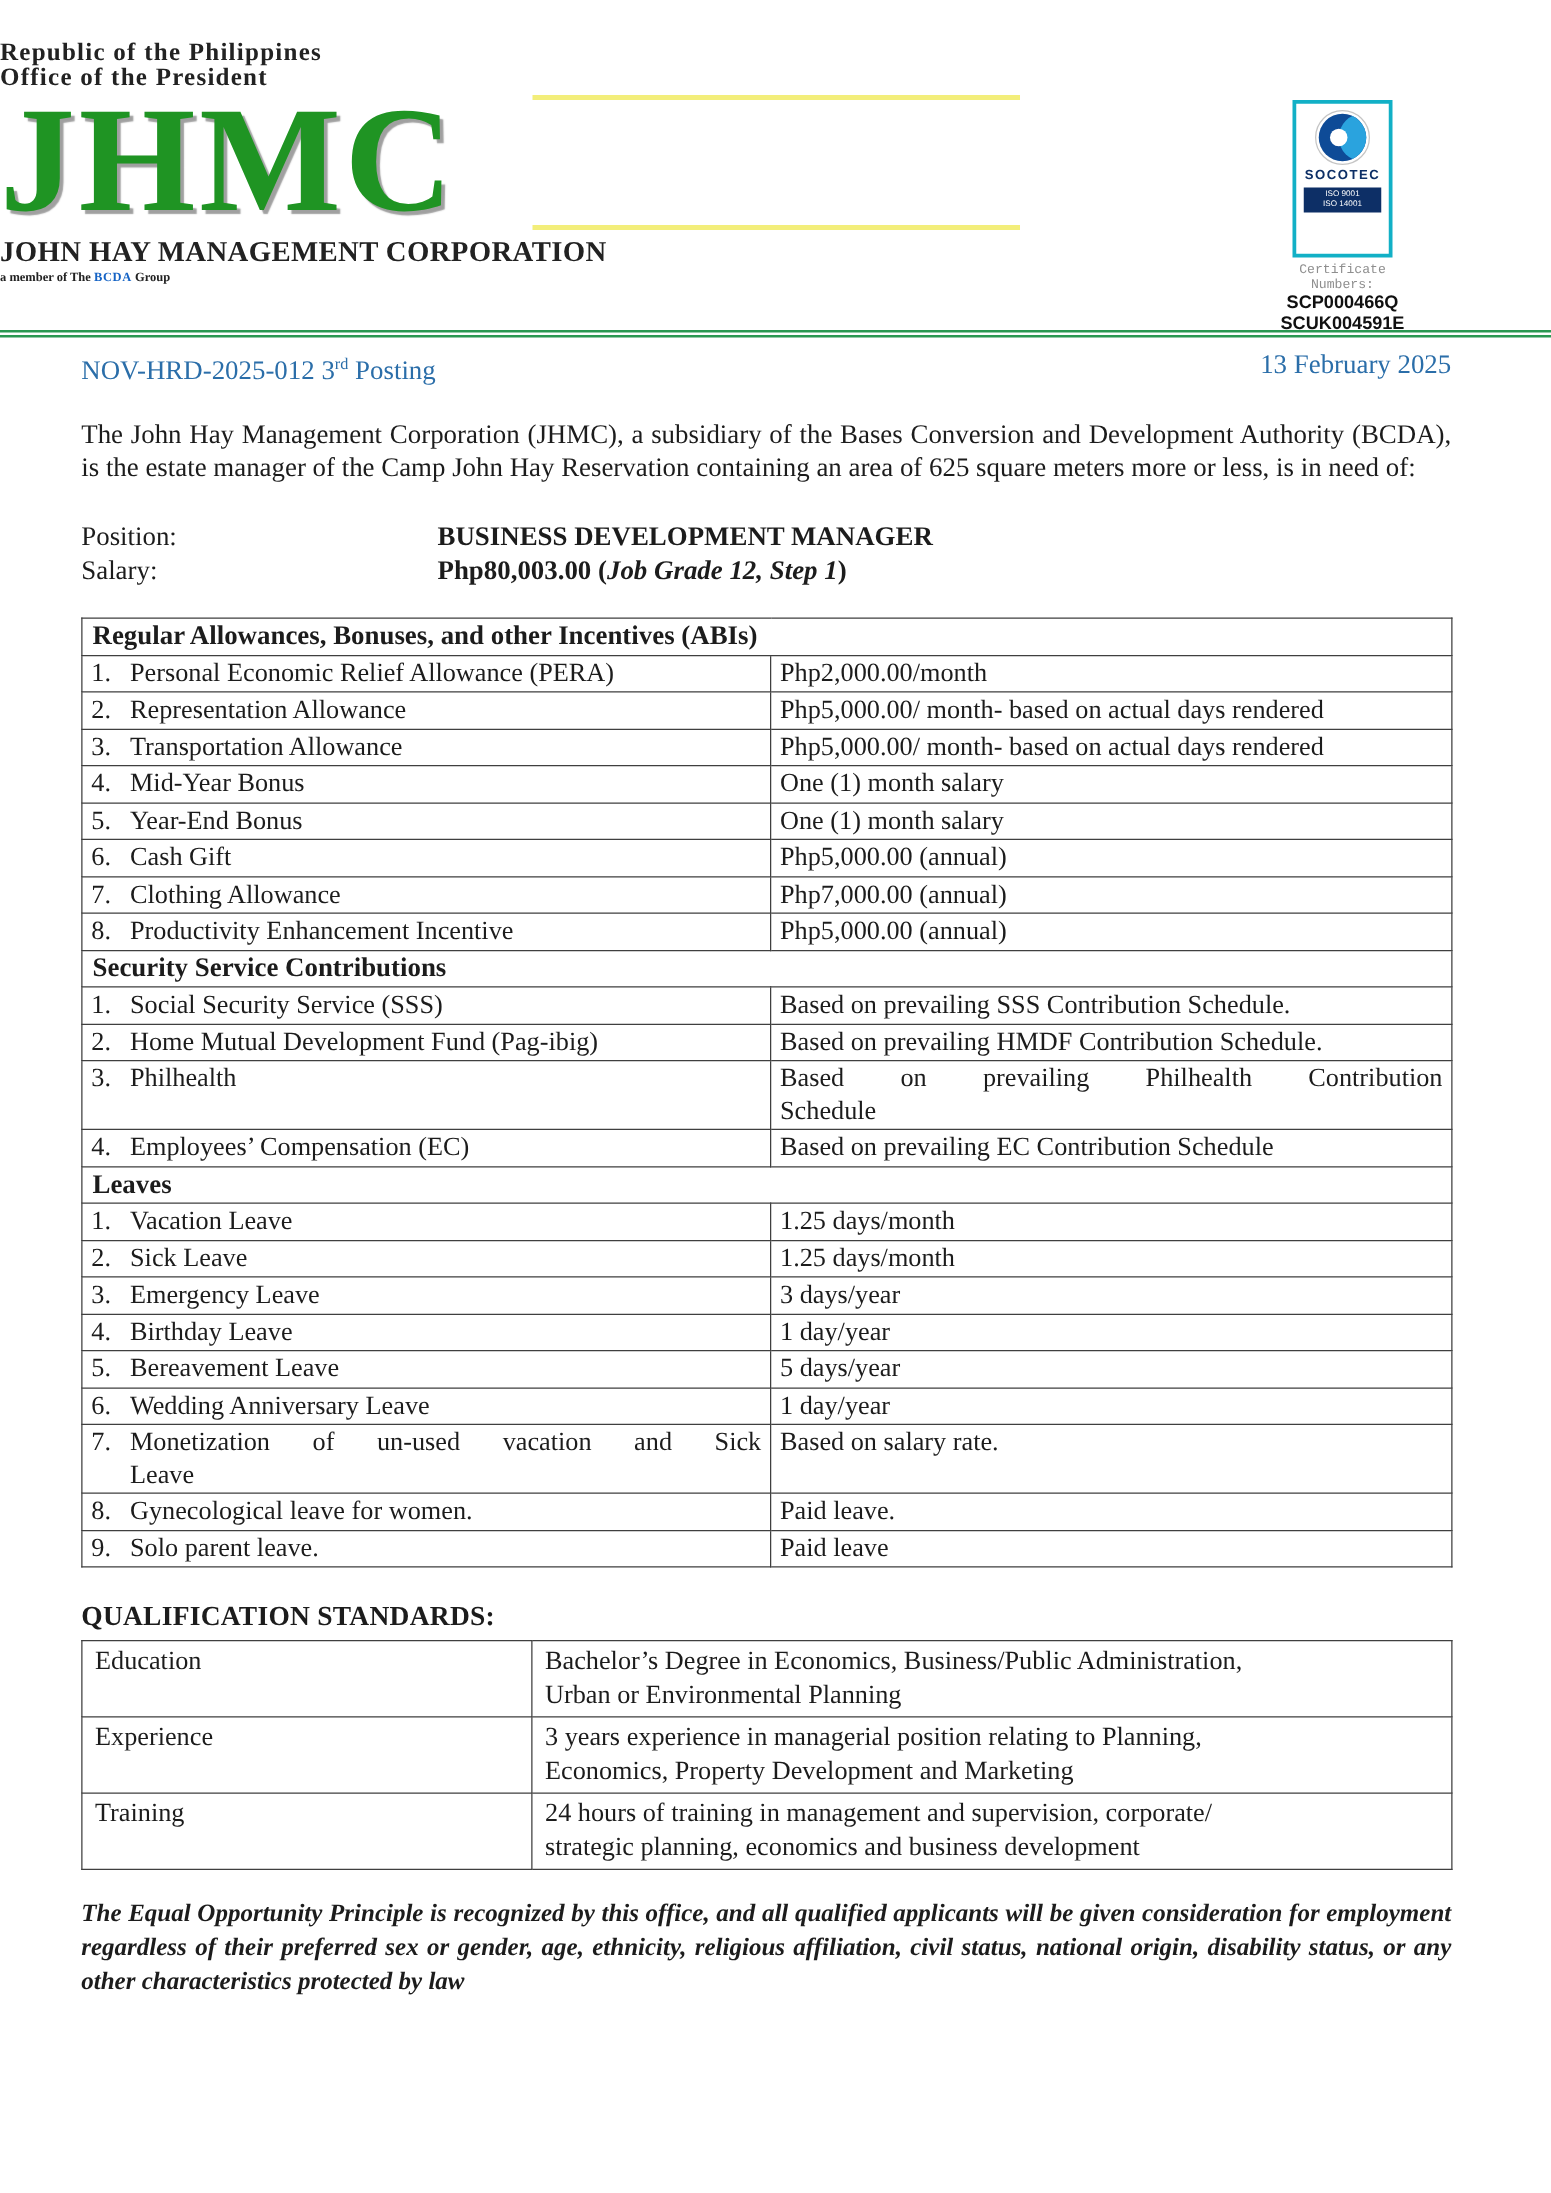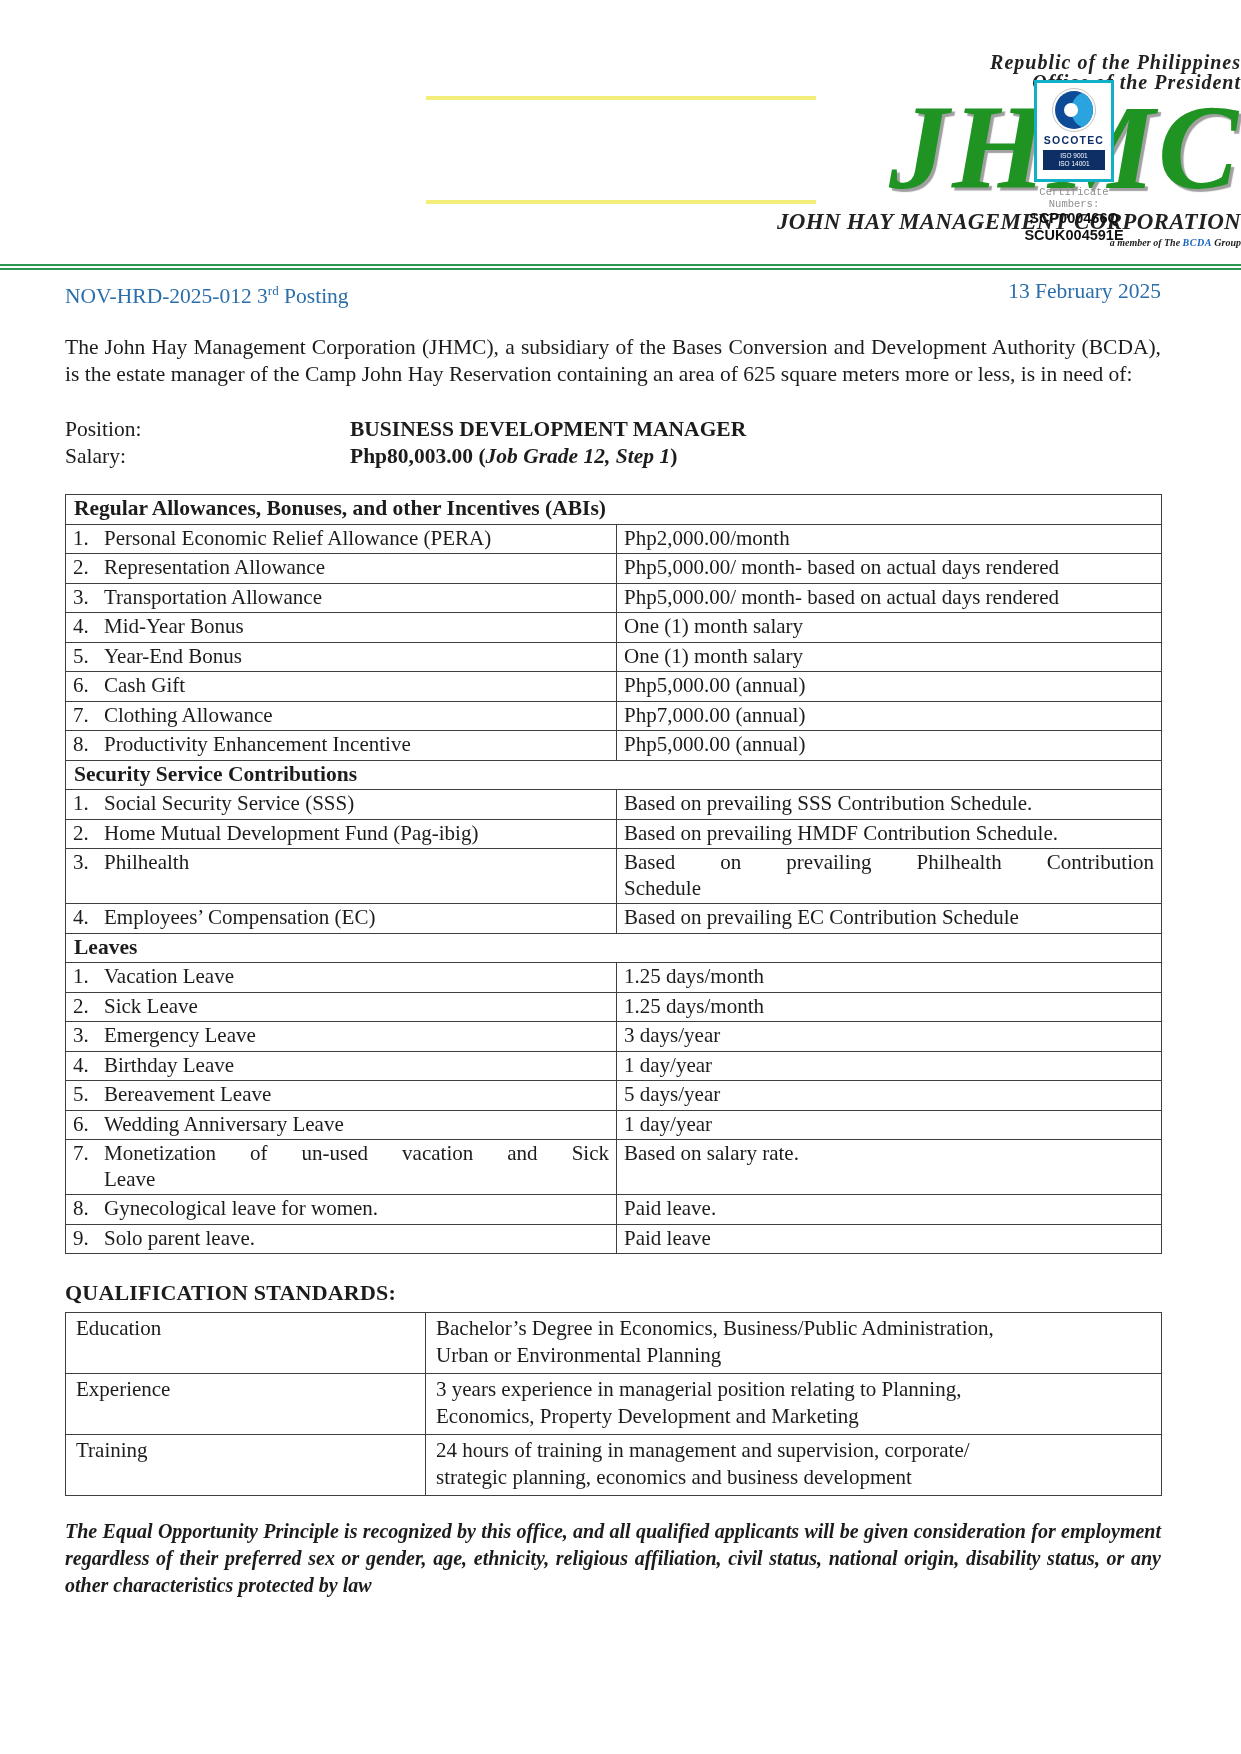--- a/index.html
+++ b/index.html
@@ -2,34 +2,34 @@
 <html><head>
 <meta charset="utf-8">
 <style>
   html,body{margin:0;padding:0;}
   body{
     width:1241px;height:1754px;background:#ffffff;
     font-family:"Liberation Serif","DejaVu Serif",serif;
     color:#1c1c1c;position:relative;overflow:hidden;
   }
   .letterhead{position:relative;height:264px;}
-  .lh-center{text-align:right;padding-top:52px;font-style:italic;}
+  .lh-center{text-align:left;padding-top:32px;}
   .rep{font-weight:bold;font-size:20px;line-height:20px;letter-spacing:1px;color:#222;}
   .yline{width:390px;height:4px;background:#f3ee7a;margin:4px auto 0;}
   .jhmc{
     font-size:120px;line-height:96px;font-weight:bold;color:#1f9423;
     letter-spacing:3px;text-shadow:3px 3px 1px rgba(45,45,45,.45);
     font-family:"Liberation Serif",serif;
   }
   .company{font-size:23px;font-weight:bold;margin-top:5px;letter-spacing:.3px;color:#222;}
   .member{font-size:10px;font-weight:bold;margin-top:2px;color:#222;}
   .member .bcda{color:#1563c5;letter-spacing:.5px;}
   
   .cert{position:absolute;top:80px;right:112px;width:110px;text-align:center;}
-  .cert-box{width:80px;height:102px;margin:0 auto;border:3px solid #12b0c6;background:#fff;
+  .cert-box{width:80px;height:126px;margin:0 auto;border:3px solid #12b0c6;background:#fff;
     display:flex;flex-direction:column;align-items:center;padding-top:5px;box-sizing:border-box;}
   .cert-logo{position:relative;width:44px;height:44px;}
   .cert-ring{position:absolute;left:0;top:0;width:42px;height:42px;border:1px solid #c5c5c5;border-radius:50%;}
   .cmask{position:absolute;left:3px;top:3px;width:38px;height:38px;border-radius:50%;overflow:hidden;background:#0e4b97;}
   .cmask .lb{position:absolute;left:16px;top:0;width:38px;height:38px;border-radius:50%;background:#2aa3de;}
   .cmask .wh{position:absolute;left:9px;top:12px;width:14px;height:14px;border-radius:50%;background:#ffffff;}
   .cert-brand{font-family:"Liberation Sans",sans-serif;font-weight:bold;color:#0d2f66;font-size:10.5px;letter-spacing:1.2px;margin-top:2px;}
   .iso-bar{margin-top:4px;background:#0d2f66;color:#fff;font-family:"Liberation Sans",sans-serif;
     font-size:6.5px;line-height:8px;padding:2px 4px;width:54px;}
   .cert-label{font-family:Liberation Mono, monospace;color:#8e8e8e;font-size:10.5px;margin-top:4px;}

